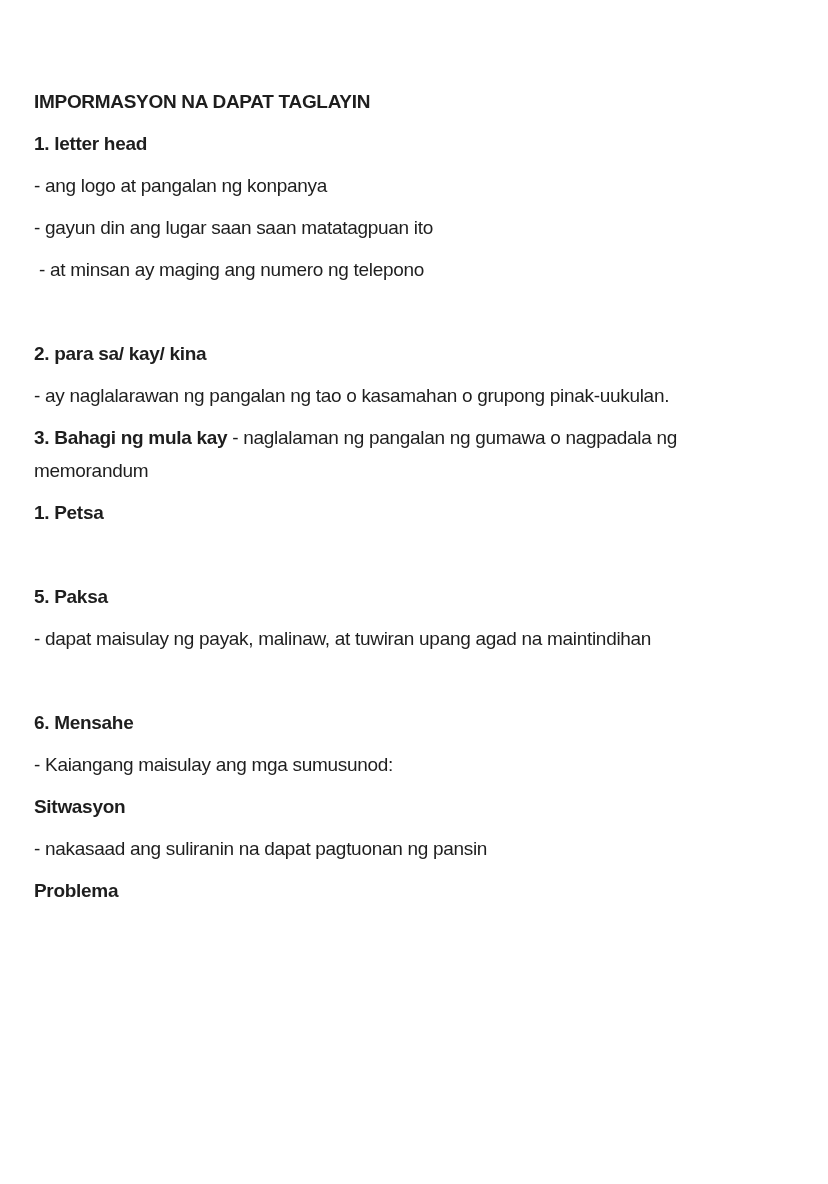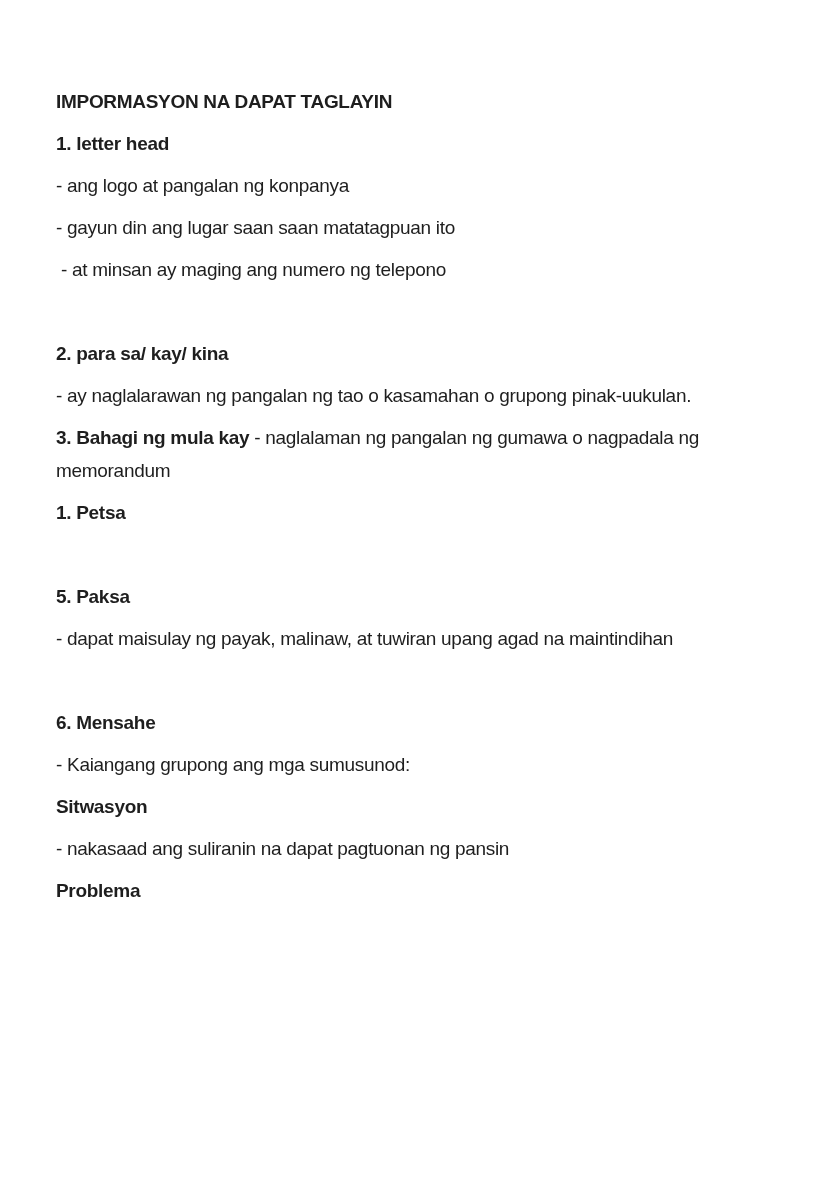--- a/index.html
+++ b/index.html
@@ -11,21 +11,21 @@
     height: 1184px;
     background: #ffffff;
     font-family: "Liberation Sans", "DejaVu Sans", sans-serif;
     color: #1e1e1e;
     overflow: hidden;
   }
   .page {
     box-sizing: border-box;
     width: 828px;
     height: 1184px;
-    padding: 85px 50px 0 56px;
+    padding: 85px 50px 0 34px;
   }
   .para {
     margin: 0 0 9px 0;
   }
   .line {
     display: block;
     font-size: 19px;
     line-height: 33px;
     letter-spacing: -0.3px;
     white-space: pre;
@@ -85,21 +85,21 @@
   <p class="para">
     <span class="line">- dapat maisulay ng payak, malinaw, at tuwiran upang agad na maintindihan</span>
   </p>
 
   <div class="spacer"></div>
 
   <p class="para">
     <span class="line bold">6. Mensahe</span>
   </p>
   <p class="para">
-    <span class="line">- Kaiangang grupong ang mga sumusunod:</span>
+    <span class="line">- Kaiangang maisulay ang mga sumusunod:</span>
   </p>
 
   <p class="para">
     <span class="line bold">Sitwasyon</span>
   </p>
 
   <p class="para">
     <span class="line">- nakasaad ang suliranin na dapat pagtuonan ng pansin</span>
   </p>
   <p class="para">

